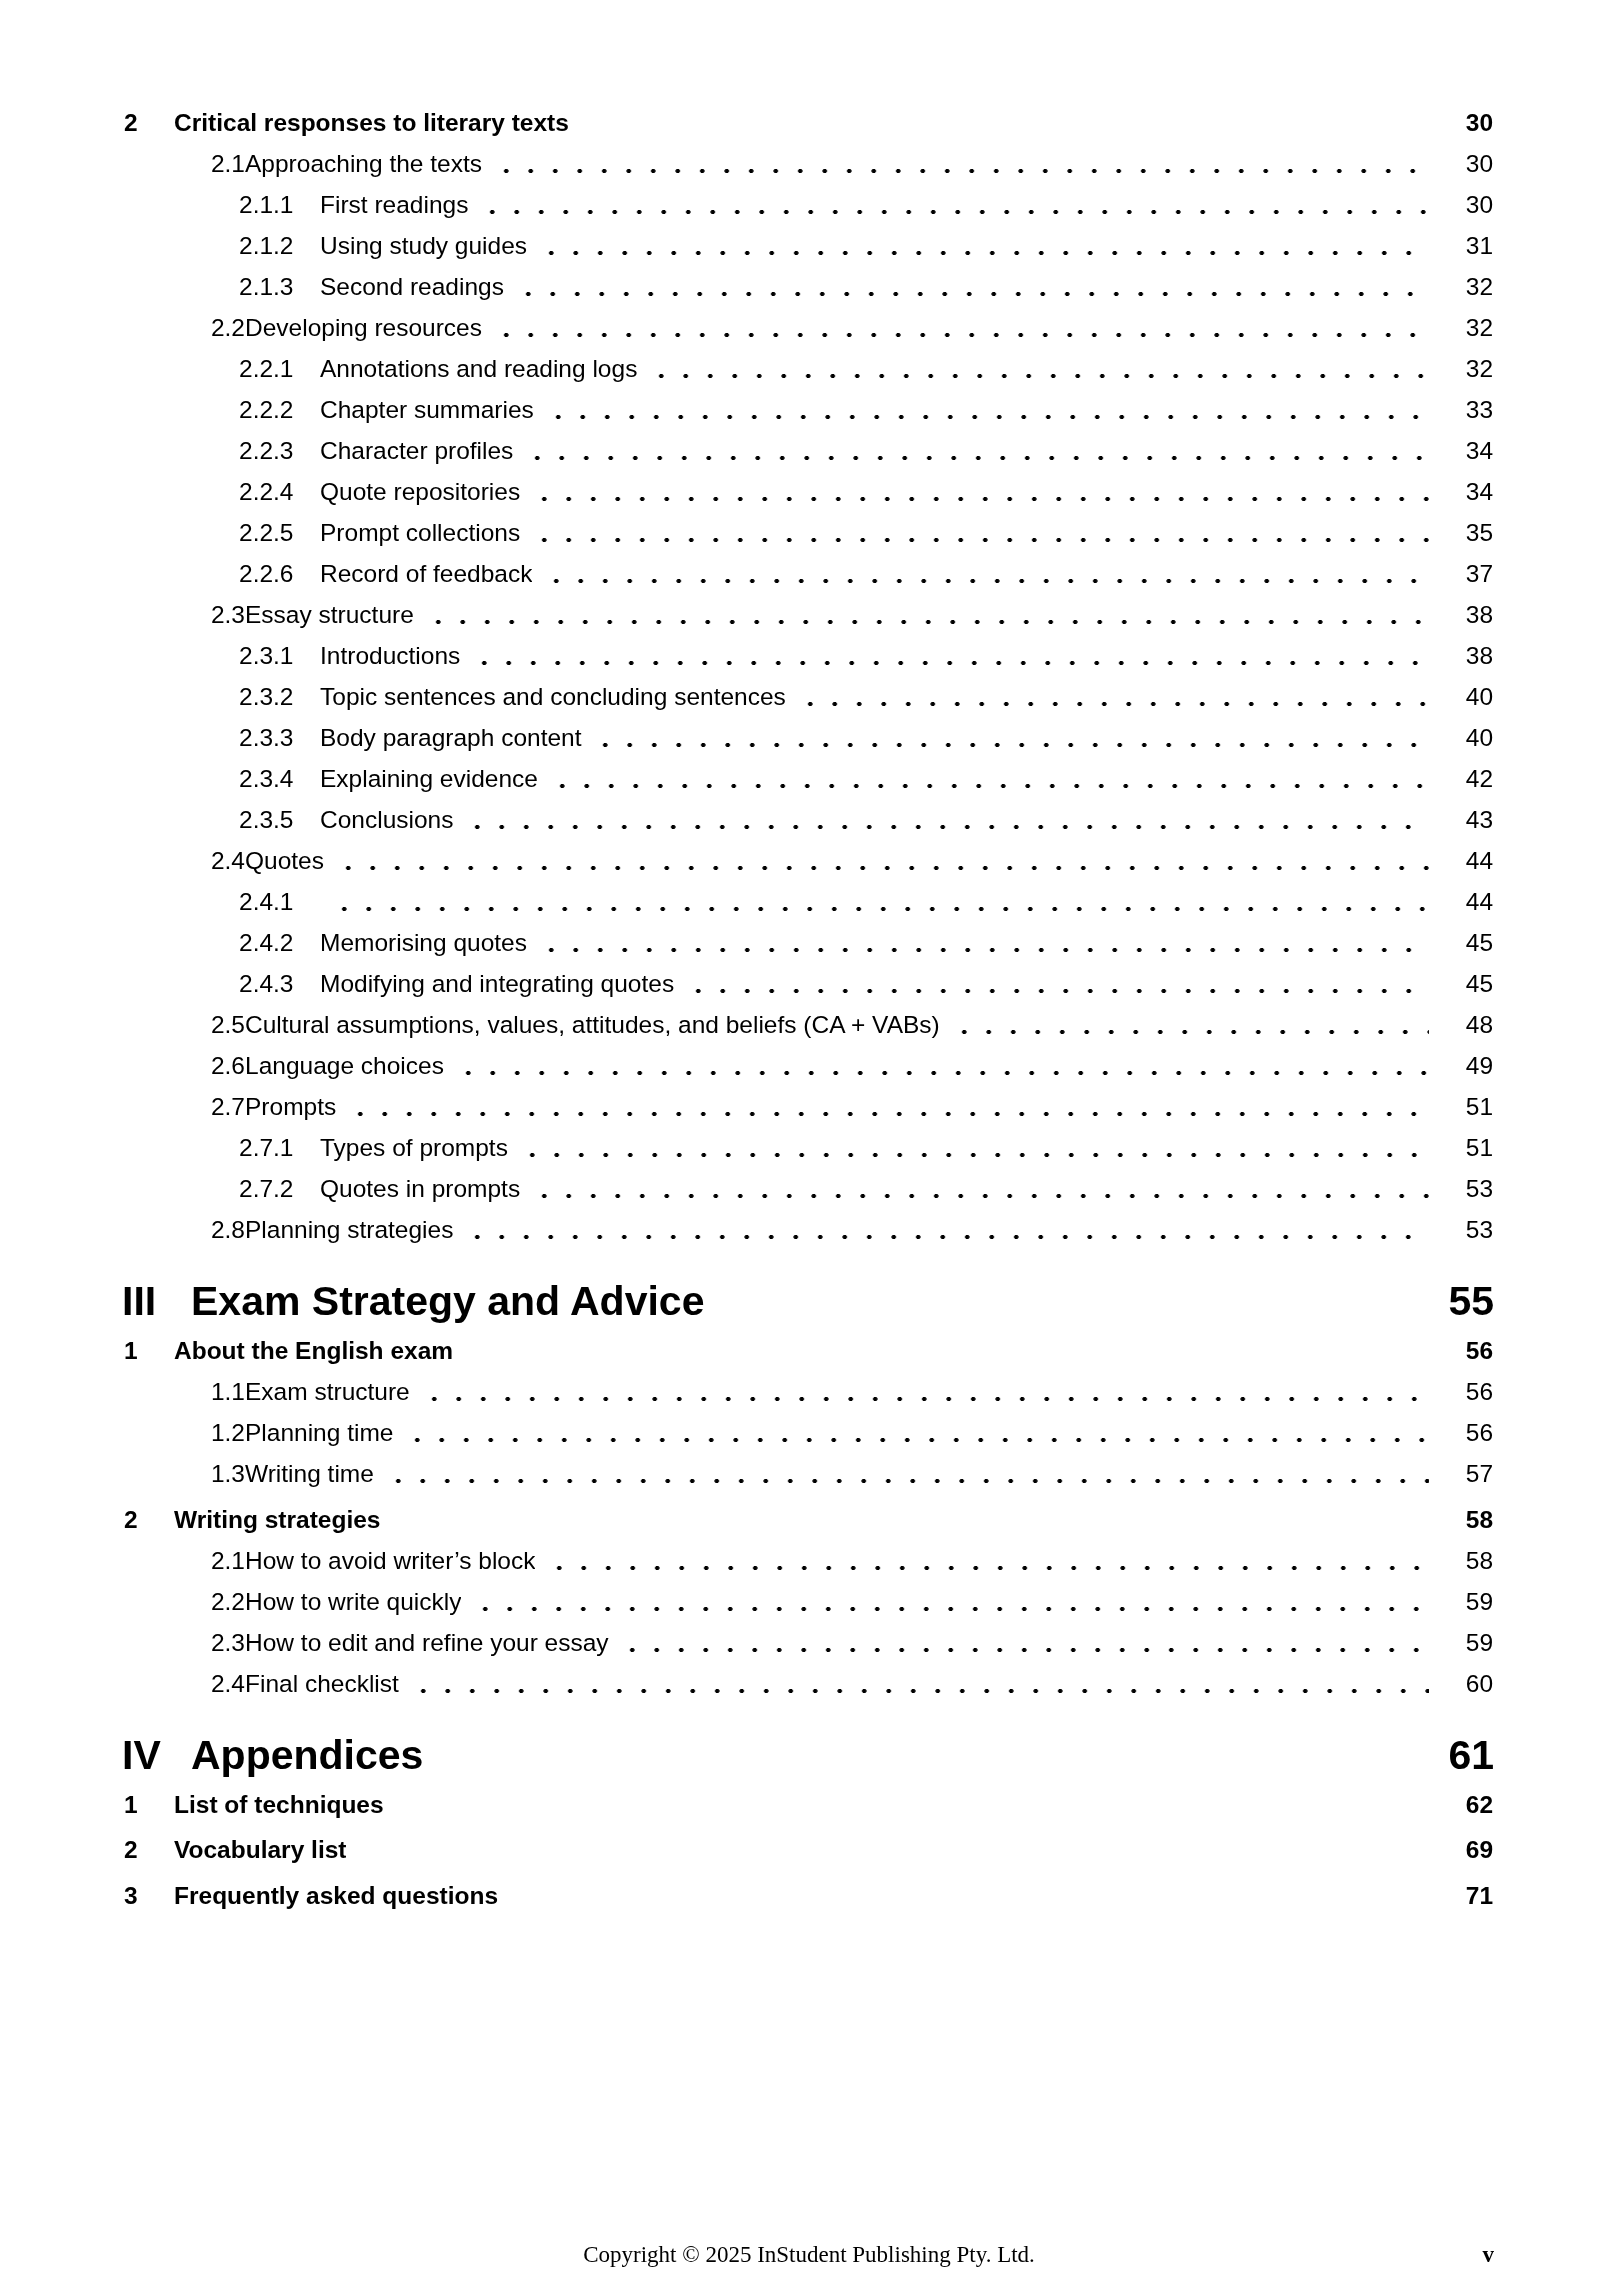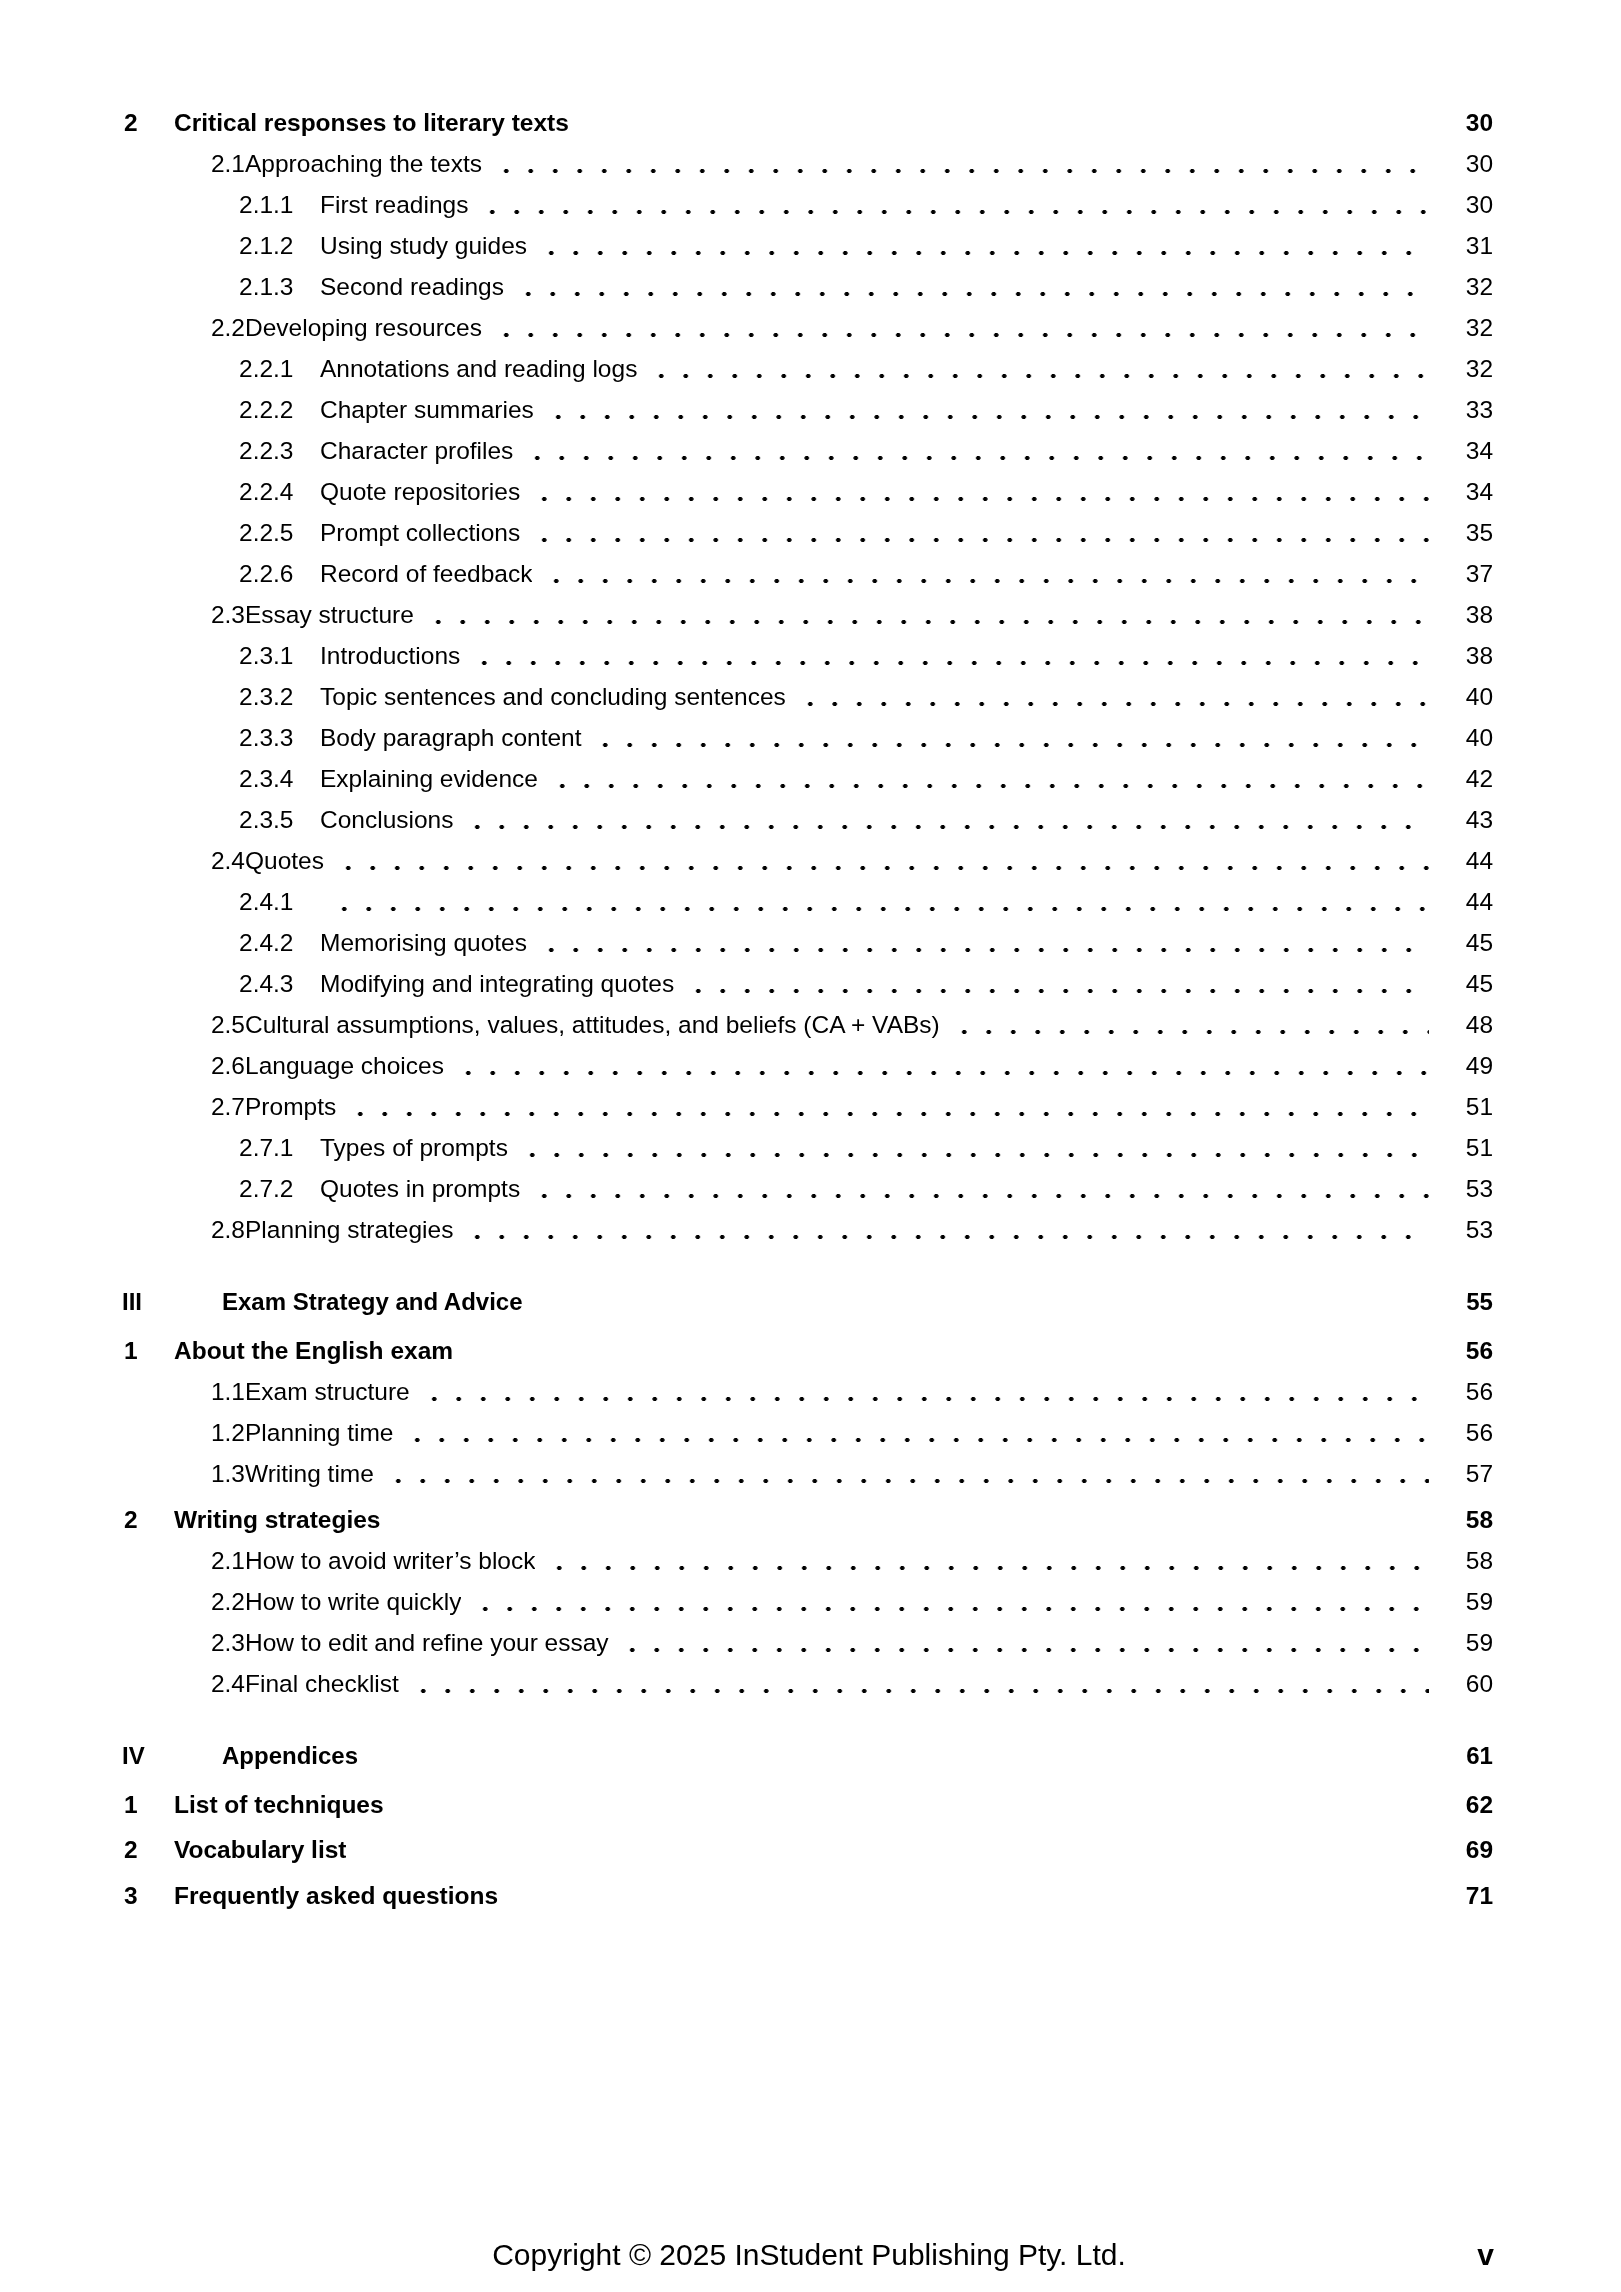--- a/index.html
+++ b/index.html
@@ -32,42 +32,42 @@
   .row .pg { flex: 0 0 auto; text-align: center; min-width: 29px; }
 
   .section { font-weight: bold; margin-top: 4.9px; }
   .section .num { width: 50px; }
 
   .sub .num { margin-left: 50px; width: 71px; text-align: right; }
   .subsub .num { margin-left: 115px; width: 81px; }
 
   .part {
     font-weight: bold;
-    font-size: 24px;
+    font-size: 41px;
     line-height: 47px;
     margin-top: 28px;
     margin-bottom: 4.9px;
-    gap: 31px;
   }
   .part .num { width: 69px; margin-left: -2px; }
 
   .dots {
     background-image: radial-gradient(circle, #000000 1.9px, transparent 2.5px);
     background-size: 24.5px 3.9px;
     background-repeat: repeat-x;
     background-position: left 2px bottom 10.8px;
   }
 
   .footer {
     position: absolute;
     top: 2234px;
     left: 124px;
     width: 1370px;
-    font-size: 30px;
+    font-size: 23px;
     line-height: 41px;
+    font-family: Liberation Serif, serif;
   }
   .footer .copyright {
     display: block;
     text-align: center;
   }
   .footer .folio {
     position: absolute;
     top: 0;
     right: 0;
     font-weight: bold;

